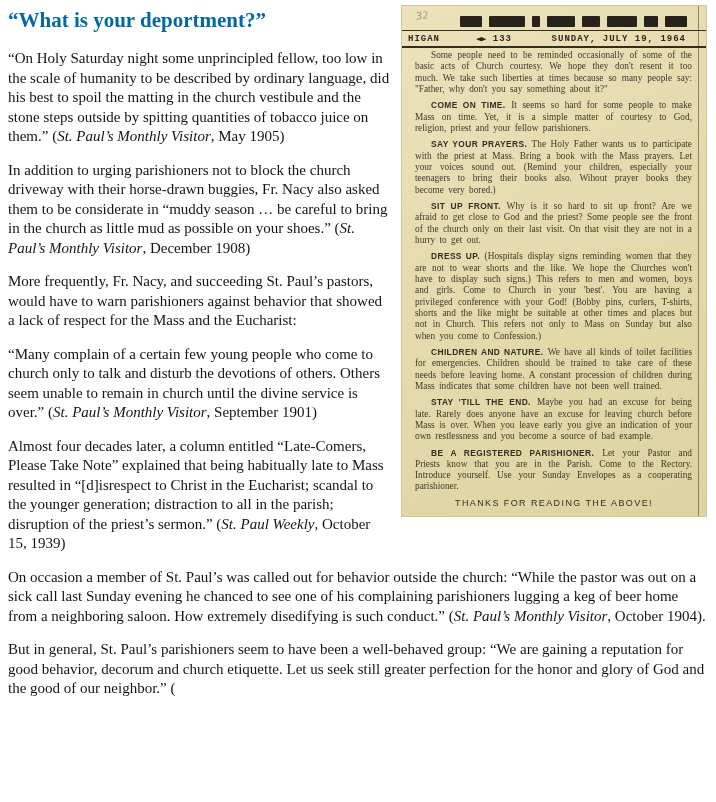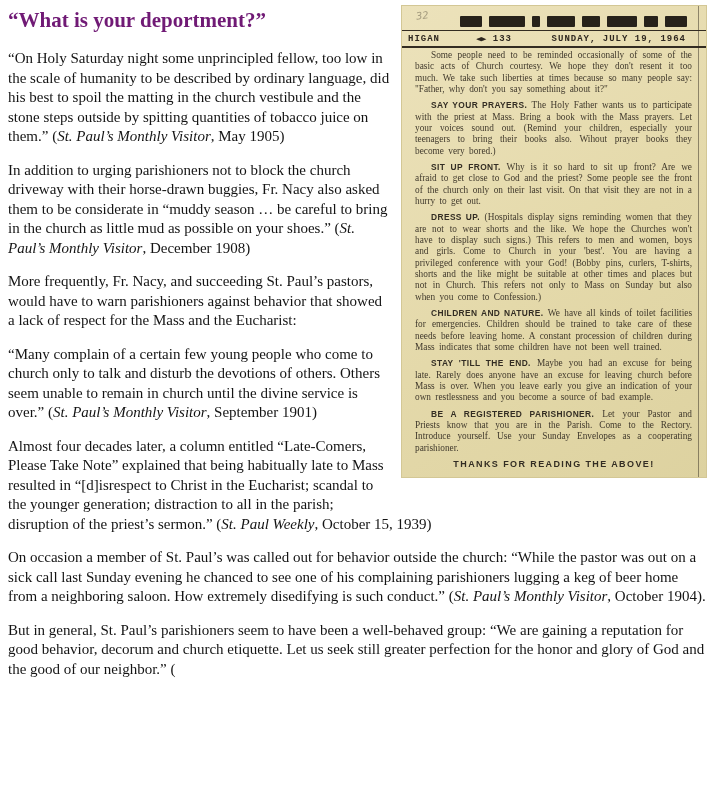--- a/index.html
+++ b/index.html
@@ -34,27 +34,27 @@
     font-family:"Liberation Serif",serif;}
   .headline2{text-align:center;font-style:italic;font-weight:bold;
     font-size:21px;margin:1px 0 6px;color:#221d15;
     font-family:"Liberation Serif",serif;}
   .clip-body{padding:2px 14px 0 13px;font-size:9.3px;line-height:1.22;
     text-align:justify;color:#40392c;word-spacing:2px;}
   .clip-body p{margin:0 0 5px;text-indent:16px;}
   .lead{font-family:"Liberation Sans",sans-serif;font-weight:bold;
     font-size:8.4px;letter-spacing:.4px;color:#332d23;word-spacing:1px;}
   .clip-footer{text-align:center;font-family:"Liberation Sans",sans-serif;
-    font-weight:bold;font-size:9px;letter-spacing:1.4px;color:#332d23;
+    font-weight:normal;font-size:9px;letter-spacing:1.4px;color:#332d23;
     margin:1px 0 8px;}
   .col-rule{position:absolute;top:0;bottom:0;right:7px;width:1px;
     background:rgba(52,44,32,.5);}
 
   
-  .title{font-size:21px;font-weight:bold;margin:2px 0 16px;color:#701a75;}
+  .title{font-size:21px;font-weight:bold;margin:2px 0 16px;color:#0369a1;}
   .apara{font-size:15px;line-height:1.3;margin:0 0 14px;color:#141414;}
   .apara i{font-style:italic;}
 </style>
 </head>
 <body>
 
 <div class="page">
 
   <aside class="clipping">
     <div class="masthead">
@@ -72,20 +72,21 @@
     <div class="dateline">
       <span class="dl-left">HIGAN</span>
       <span class="dl-mid">
         <span class="diamond">◆</span><span>133</span>
       </span>
       <span class="dl-right">SUNDAY, JULY 19, 1964</span>
     </div>
     <div class="rule thick"></div>
     <div class="clip-body">
         <p><span>Some people need to be reminded occasionally of some of the basic acts of Church courtesy. We hope they don't resent it too much. We take such liberties at times because so many people say: "Father, why don't you say something about it?"</span></p>
+        <p><span class="lead">COME ON TIME.</span><span> It seems so hard for some people to make Mass on time. Yet, it is a simple matter of courtesy to God, religion, priest and your fellow parishioners.</span></p>
         <p><span class="lead">SAY YOUR PRAYERS.</span><span> The Holy Father wants us to participate with the priest at Mass. Bring a book with the Mass prayers. Let your voices sound out. (Remind your children, especially your teenagers to bring their books also. Wihout prayer books they become very bored.)</span></p>
         <p><span class="lead">SIT UP FRONT.</span><span> Why is it so hard to sit up front? Are we afraid to get close to God and the priest? Some people see the front of the church only on their last visit. On that visit they are not in a hurry to get out.</span></p>
         <p><span class="lead">DRESS UP.</span><span> (Hospitals display signs reminding women that they are not to wear shorts and the like. We hope the Churches won't have to display such signs.) This refers to men and women, boys and girls. Come to Church in your 'best'. You are having a privileged conference with your God! (Bobby pins, curlers, T-shirts, shorts and the like might be suitable at other times and places but not in Church. This refers not only to Mass on Sunday but also when you come to Confession.)</span></p>
         <p><span class="lead">CHILDREN AND NATURE.</span><span> We have all kinds of toilet facilities for emergencies. Children should be trained to take care of these needs before leaving home. A constant procession of children during Mass indicates that some children have not been well trained.</span></p>
         <p><span class="lead">STAY 'TILL THE END.</span><span> Maybe you had an excuse for being late. Rarely does anyone have an excuse for leaving church before Mass is over. When you leave early you give an indication of your own restlessness and you become a source of bad example.</span></p>
         <p><span class="lead">BE A REGISTERED PARISHIONER.</span><span> Let your Pastor and Priests know that you are in the Parish. Come to the Rectory. Introduce yourself. Use your Sunday Envelopes as a cooperating parishioner.</span></p>
       </div>
     <div class="clip-footer">THANKS FOR READING THE ABOVE!</div>
     <div class="col-rule"></div>
   </aside>

